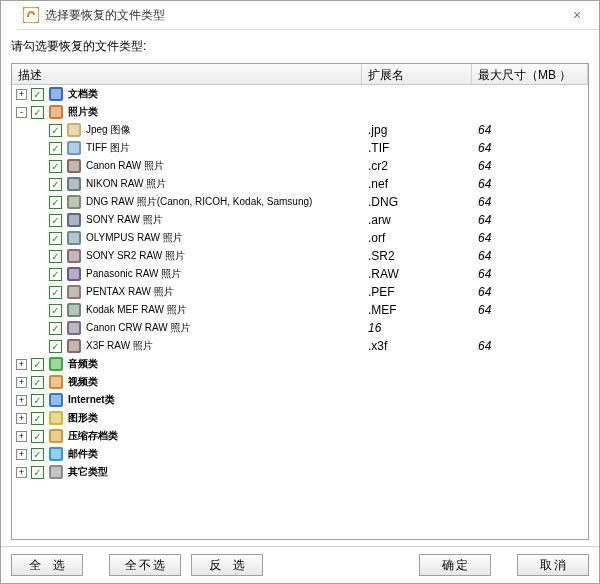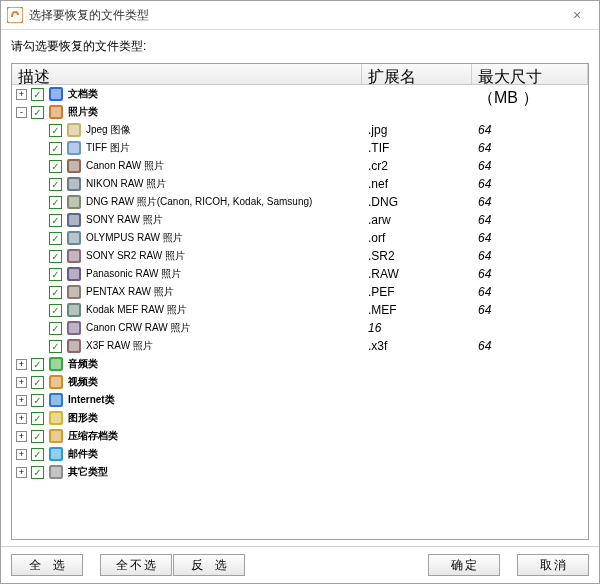--- a/index.html
+++ b/index.html
@@ -1,41 +1,41 @@
 <!DOCTYPE html>
 <html><head>
 <meta charset="utf-8">
 <style>
   html,body{margin:0;padding:0;font-family:"SimSun","宋体",Tahoma,sans-serif;font-size:12px;color:#000;background:#f0f0f0;}
   .window{width:600px;height:584px;background:#fff;border:1px solid #a0a0a0;box-sizing:border-box;display:flex;flex-direction:column;}
-  .titlebar{height:28px;display:flex;align-items:center;padding:0 6px;border-bottom:1px solid #dcdcdc;}
+  .titlebar{height:28px;display:flex;align-items:center;padding:0 6px;border-bottom:1px solid #dcdcdc;margin-left:16px;}
   .titlebar .app-icon{width:16px;height:16px;margin-right:6px;}
   .titlebar .title{flex:1;font-size:12px;color:#333;font-family:"Microsoft YaHei","SimSun",sans-serif;}
   .titlebar .close{width:32px;text-align:center;color:#777;font-size:14px;cursor:pointer;}
   .instruction{padding:8px 10px 4px 10px;}
   .list-wrap{flex:1;margin:4px 10px 6px 10px;border:1px solid #a0a0a0;background:#fff;overflow:hidden;display:flex;flex-direction:column;}
   .colhead{display:flex;height:20px;border-bottom:1px solid #c8c8c8;background:linear-gradient(#fafafa,#ececec);}
-  .colhead div{border-right:1px solid #d0d0d0;padding:3px 6px 0 6px;box-sizing:border-box;font-size:16px;}
+  .colhead div{border-right:1px solid #d0d0d0;padding:3px 6px 0 6px;box-sizing:border-box;font-size:12px;}
   .col-desc{width:350px;}
   .col-ext{width:110px;}
   .col-size{flex:1;}
   .rows{flex:1;overflow:auto;}
   .row{display:flex;height:18px;align-items:center;white-space:nowrap;}
   .cell-desc{width:350px;display:flex;align-items:center;box-sizing:border-box;}
   .cell-ext{width:110px;padding-left:6px;box-sizing:border-box;}
   .cell-size{flex:1;padding-left:6px;box-sizing:border-box;font-style:italic;}
   .expander{width:11px;height:11px;border:1px solid #888;display:inline-flex;align-items:center;justify-content:center;font-size:9px;line-height:9px;background:#fff;margin-right:4px;cursor:pointer;box-sizing:border-box;}
   .expander.spacer{border:none;background:transparent;cursor:default;}
   .cbx{width:13px;height:13px;border:1px solid #2a8a2a;background:#fff;display:inline-flex;align-items:center;justify-content:center;margin-right:4px;font-size:10px;color:#2a8a2a;cursor:pointer;box-sizing:border-box;}
   .fileicon{width:16px;height:16px;display:inline-block;margin-right:4px;}
   .label{font-size:10px;}
   .bold{font-weight:bold;}
   .indent0{padding-left:4px;}
   .indent1{padding-left:22px;}
-  .footer{height:36px;border-top:1px solid #d0d0d0;display:flex;align-items:center;padding:0 10px;gap:1px;}
+  .footer{height:36px;border-top:1px solid #d0d0d0;display:flex;align-items:center;padding:0 10px;gap:10px;}
   .footer .spacer{flex:1;}
   .btn{min-width:72px;height:22px;border:1px solid #a0a0a0;background:linear-gradient(#fdfdfd,#e8e8e8);font-size:12px;font-family:inherit;cursor:pointer;letter-spacing:4px;padding:0 6px 0 10px;}
   .btn2{letter-spacing:2px;padding:0 6px 0 8px;margin-left:16px;}
 </style>
 </head>
 <body>
 
 <div class="window">
   <div class="titlebar">
     <span class="app-icon">

